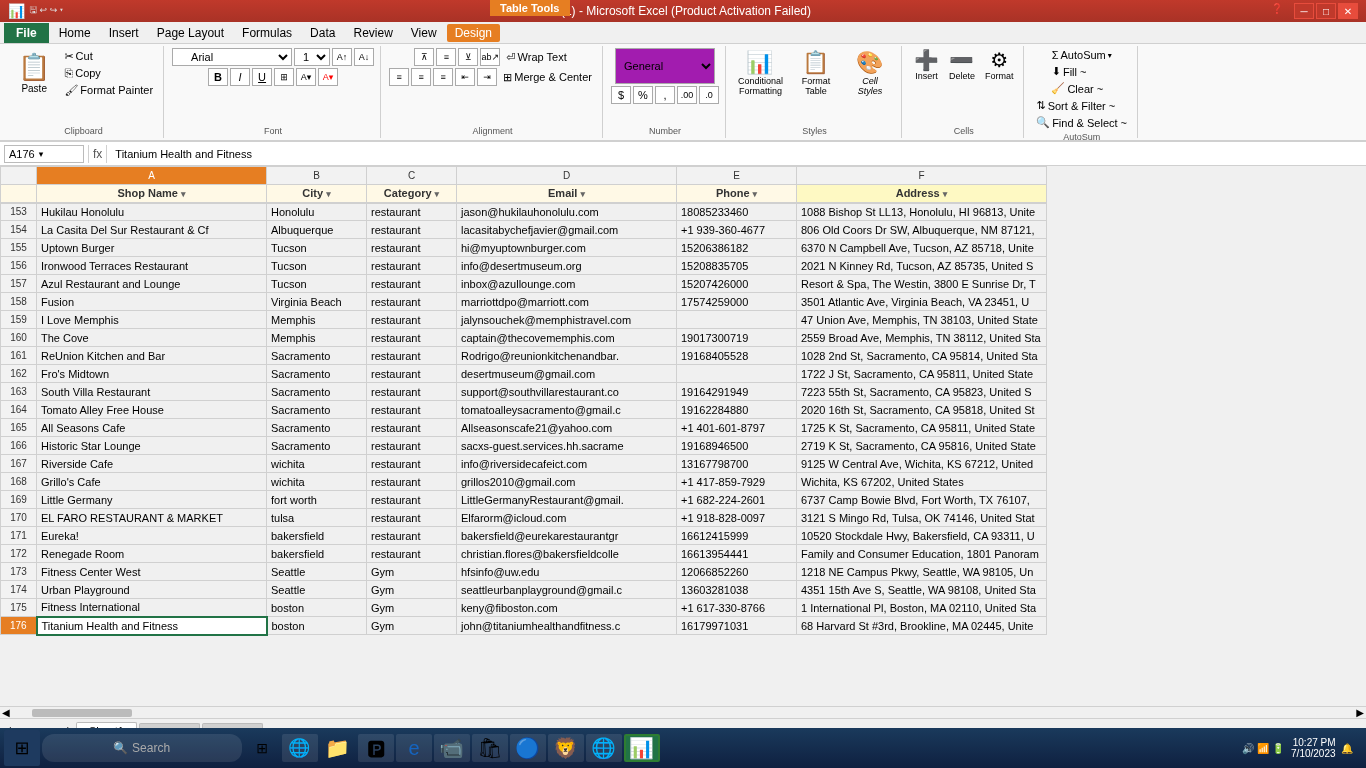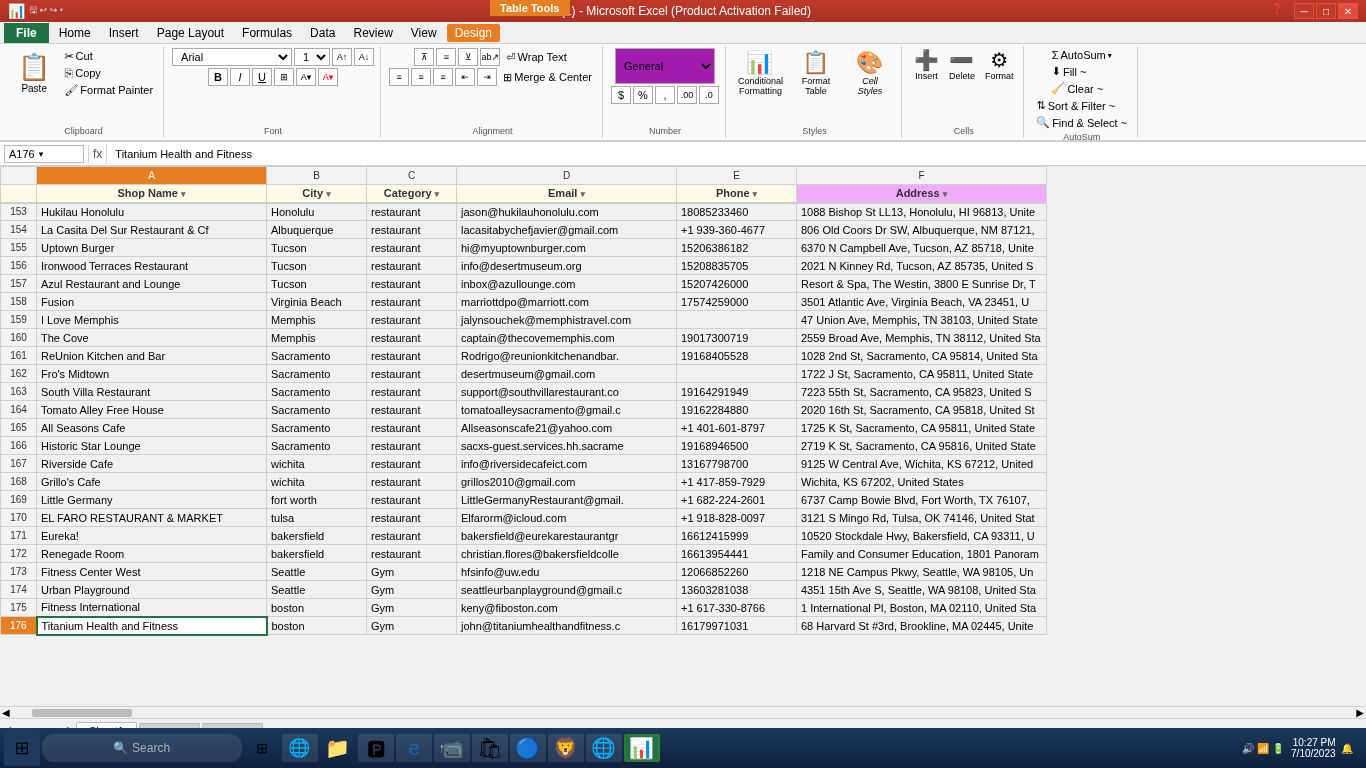--- a/index.html
+++ b/index.html
@@ -95,21 +95,21 @@
       cursor: pointer;
       padding: 1px 4px;
       border-radius: 2px;
       font-size: 11px;
       gap: 2px;
     }
 
     
     .font-selector {
       border: 1px solid #aaa;
-      padding: 1px 4px;
+      padding: 1px 14px;
       font-size: 11px;
       width: 120px;
       background: white;
       cursor: pointer;
     }
     .font-size-selector {
       border: 1px solid #aaa;
       padding: 1px 4px;
       font-size: 11px;
       width: 36px;
@@ -611,21 +611,21 @@
             <span class="filter-arrow"> ▾</span>
           </th>
           <th class="col-email" style="background:#fff9e6; font-weight:bold;">
             <span>Email</span>
             <span class="filter-arrow"> ▾</span>
           </th>
           <th class="col-phone" style="background:#fff9e6; font-weight:bold;">
             <span>Phone</span>
             <span class="filter-arrow"> ▾</span>
           </th>
-          <th class="col-addr" style="background:#f0abfc; font-weight:bold;">
+          <th class="col-addr" style="background:#fef9c3; font-weight:bold;">
             <span>Address</span>
             <span class="filter-arrow"> ▾</span>
           </th>
         </tr>
       </thead>
       <tbody id="table-body">
       <tr>
     <td class="row-header ">153</td>
     <td class="col-shop " style="">Hukilau Honolulu</td>
     <td class="col-city">Honolulu</td>

